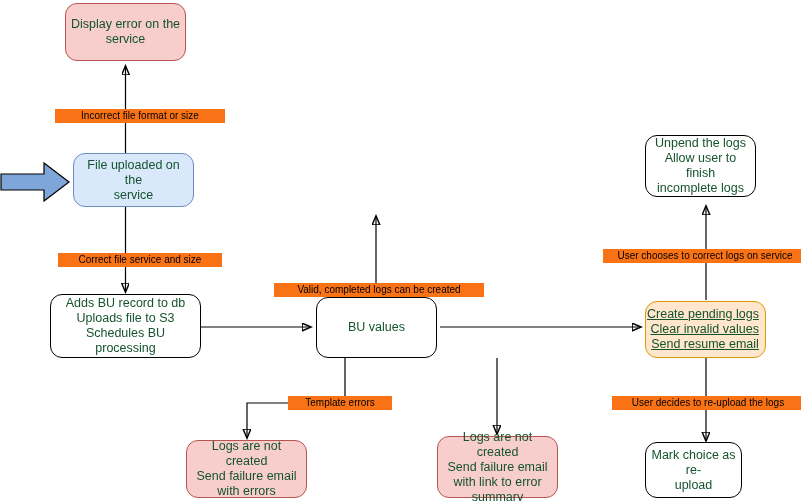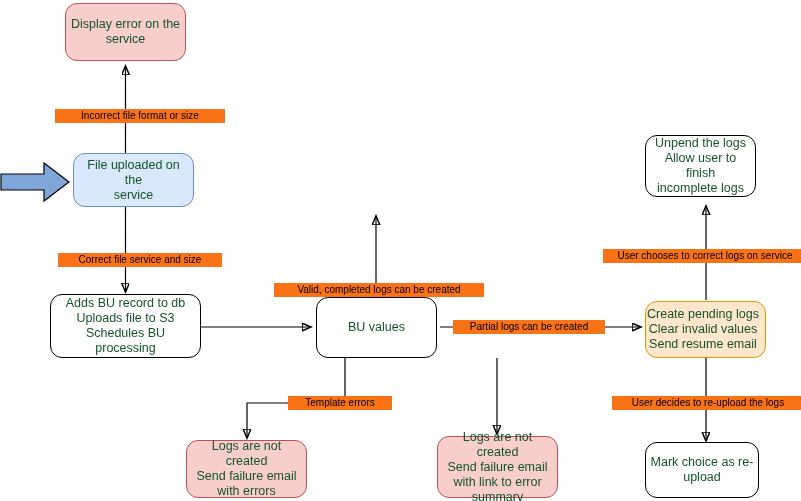--- a/index.html
+++ b/index.html
@@ -32,22 +32,23 @@
     white-space: pre-line;
     padding: 2px 4px;
   }
   .node.pink   { background: #f8cecc; border-color: #b85450; }
   .node.blue   { background: #dae8fc; border-color: #6c8ebf; }
   .node.green  { background: #d5e8d4; border-color: #82b366; }
   .node.yellow { background: #ffe6cc; border-color: #d79b00; }
   .node.plain  { background: #ffffff; border-color: #000000; }
   .node.yellow.leftal {
     justify-content: flex-start;
-    text-align: center;
+    text-align: right;
     padding-left: 1px;
+    text-decoration: underline;
   }
   .edge-label {
     position: absolute;
     font-size: 10px;
     line-height: 14px;
     color: #000000;
     background: #f97316;
     text-align: center;
     white-space: pre-line;
     padding: 0 2px;
@@ -125,30 +126,29 @@
 
   <div class="node pink" style="left:186px; top:440px; width:121px; height:58px;">Logs are not created
 Send failure email
 with errors</div>
 
   <div class="node pink" style="left:437px; top:436px; width:121px; height:62px;">Logs are not created
 Send failure email
 with link to error
 summary</div>
 
-  <div class="node plain" style="left:645px; top:442px; width:114px; height:56px;">Mark choice as re-
+  <div class="node plain" style="left:645px; top:442px; width:97px; height:56px;">Mark choice as re-
 upload</div>
 
   <div class="edge-label" style="left:55px; top:109px; width:166px;">Incorrect file format or size</div>
 
   <div class="edge-label" style="left:58px; top:253px; width:160px;">Correct file service and size</div>
 
   <div class="edge-label" style="left:274px; top:251px; width:206px;margin-top:32px;">Valid, completed logs can be created</div>
 
-  <div class="edge-label" style="left:453px; top:320px; width:148px;">Partial logs can be created</div>
 
   <div class="edge-label" style="left:603px; top:249px; width:200px;">User chooses to correct logs on service</div>
 
   <div class="edge-label" style="left:288px; top:396px; width:100px;">Template errors</div>
 
 
   <div class="edge-label" style="left:612px; top:396px; width:188px;">User decides to re-upload the logs</div>
 
 </div>
 

